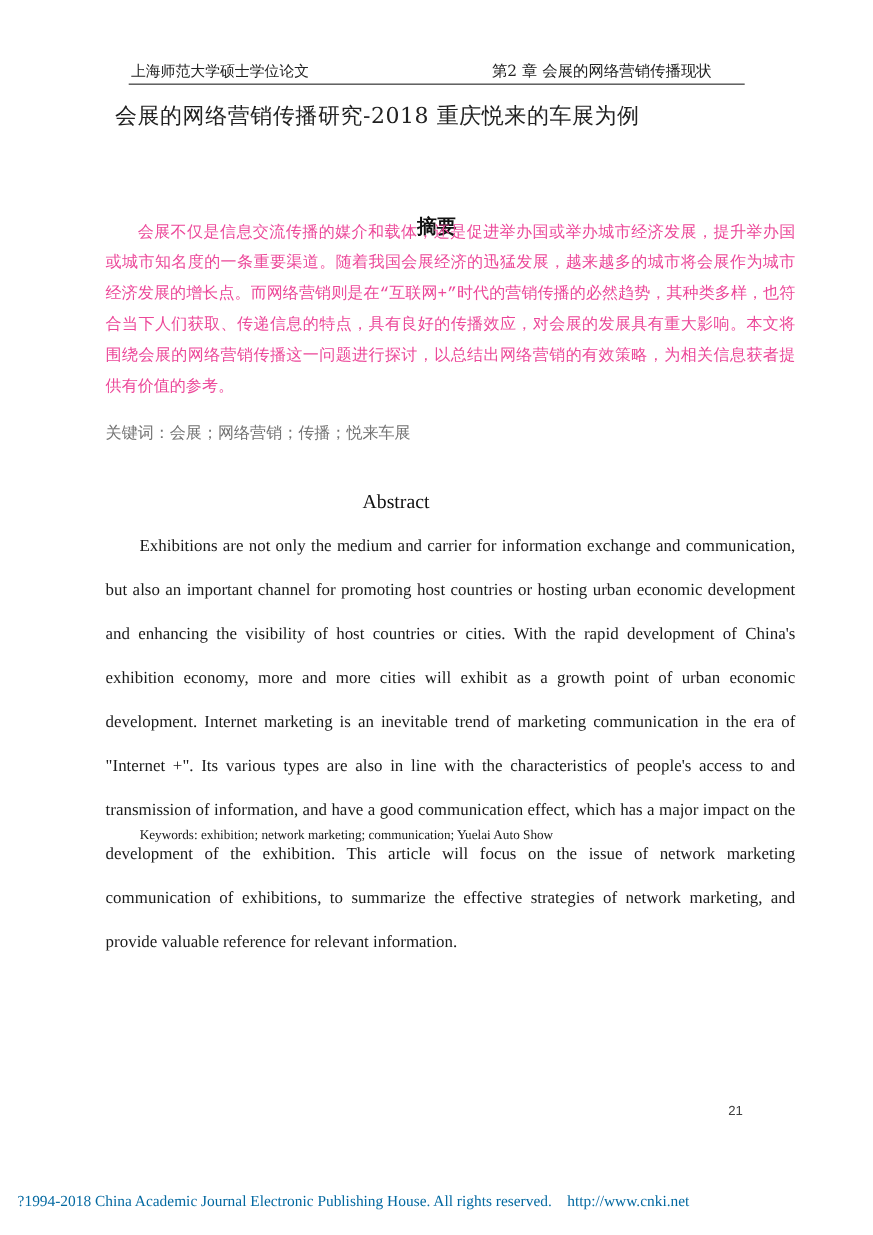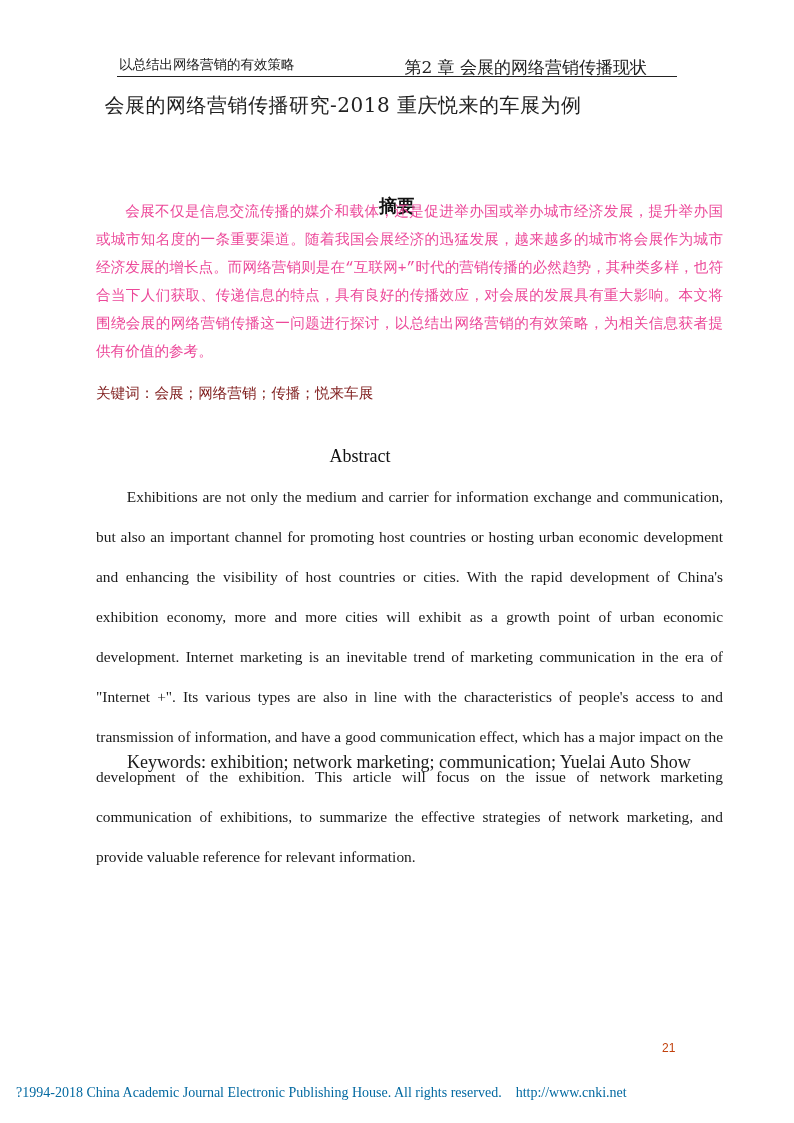--- a/index.html
+++ b/index.html
@@ -1,36 +1,36 @@
 <!DOCTYPE html>
 <html><head>
 <meta charset="utf-8">
 <style>
   html, body { margin: 0; padding: 0; background: #ffffff; }
   body { width: 794px; height: 1123px; position: relative; overflow: hidden; font-family: "DejaVu Serif", "Liberation Serif", serif; color: #111; }
   .header { position: absolute; left: 117px; top: 56px; width: 560px; height: 20px; border-bottom: 1.5px solid #222; }
   .header .left { position: absolute; left: 2px; top: 0; font-size: 13.5px; color: #222; }
-  .header .right { position: absolute; right: 30px; top: 0; font-size: 17px; color: #222; }
+  .header .right { position: absolute; right: 30px; top: 0; font-size: 14px; color: #222; }
   .title { position: absolute; left: 0; width: 686px; top: 92px; text-align: center; font-size: 20px; color: #222; letter-spacing: 0.5px; }
   .cn-heading { position: absolute; left: 0; width: 794px; top: 166px; text-align: center; font-size: 18px; font-weight: bold; font-family: "DejaVu Sans", sans-serif; margin-top: 28px; }
   .cn-body { position: absolute; left: 96px; width: 627px; top: 198px; font-size: 14.6px; line-height: 28px; text-align: justify; color: #ec4899; font-family: Liberation Mono, monospace; }
   .cn-body p { margin: 0; text-indent: 2em; }
-  .cn-kw { position: absolute; left: 96px; top: 384px; font-size: 14.6px; color: #7f1d1d; }
+  .cn-kw { position: absolute; left: 96px; top: 384px; font-size: 14.6px; color: #737373; }
   .en-heading { position: absolute; left: 0; width: 720px; top: 446px; text-align: center; font-size: 18px; font-family: "Liberation Serif", serif; }
   .en-body { position: absolute; left: 96px; width: 627px; top: 477px; font-family: "Liberation Serif", serif; font-size: 15.4px; line-height: 40px; text-align: justify; color: #1a1a1a; }
   .en-body p { margin: 0; text-indent: 2em; }
-  .en-kw { position: absolute; left: 127px; top: 752px; font-family: "Liberation Serif", serif; font-size: 18px; color: #1a1a1a; }
-  .page-num { position: absolute; left: 662px; top: 1041px; font-family: "Liberation Sans", sans-serif; font-size: 12px; color: #c2410c; }
+  .en-kw { position: absolute; left: 127px; top: 752px; font-family: "Liberation Serif", serif; font-size: 12px; color: #1a1a1a; }
+  .page-num { position: absolute; left: 662px; top: 1003px; font-family: "Liberation Sans", sans-serif; font-size: 12px; color: #404040; }
   .footer { position: absolute; left: 16px; top: 1085px; font-family: "Liberation Serif", serif; font-size: 14px; color: #0369a1; white-space: pre; }
 </style>
 </head>
 <body>
 
 <div class="header">
-  <span class="left">以总结出网络营销的有效策略</span>
+  <span class="left">上海师范大学硕士学位论文</span>
   <span class="right">第2 章 会展的网络营销传播现状</span>
 </div>
 
 <div class="title">会展的网络营销传播研究-2018 重庆悦来的车展为例</div>
 
 <div class="cn-heading">摘要</div>
 <div class="cn-body">
   <p>会展不仅是信息交流传播的媒介和载体，还是促进举办国或举办城市经济发展，提升举办国或城市知名度的一条重要渠道。随着我国会展经济的迅猛发展，越来越多的城市将会展作为城市经济发展的增长点。而网络营销则是在“互联网+”时代的营销传播的必然趋势，其种类多样，也符合当下人们获取、传递信息的特点，具有良好的传播效应，对会展的发展具有重大影响。本文将围绕会展的网络营销传播这一问题进行探讨，以总结出网络营销的有效策略，为相关信息获者提供有价值的参考。</p>
 </div>
 <div class="cn-kw">关键词：会展；网络营销；传播；悦来车展</div>

